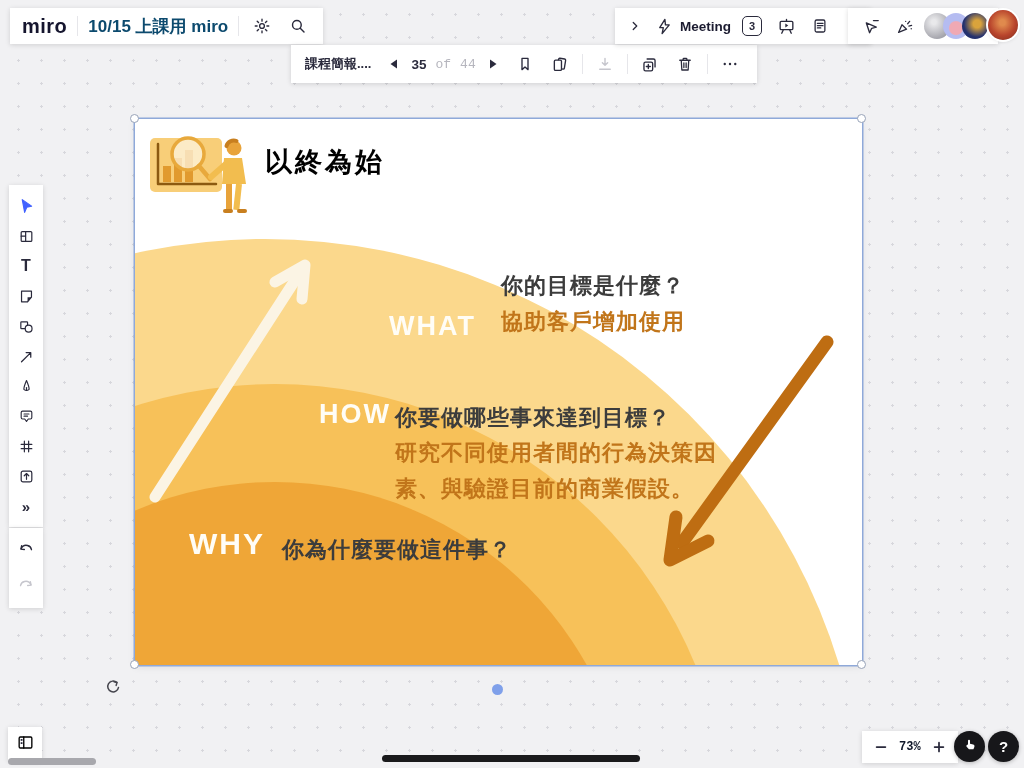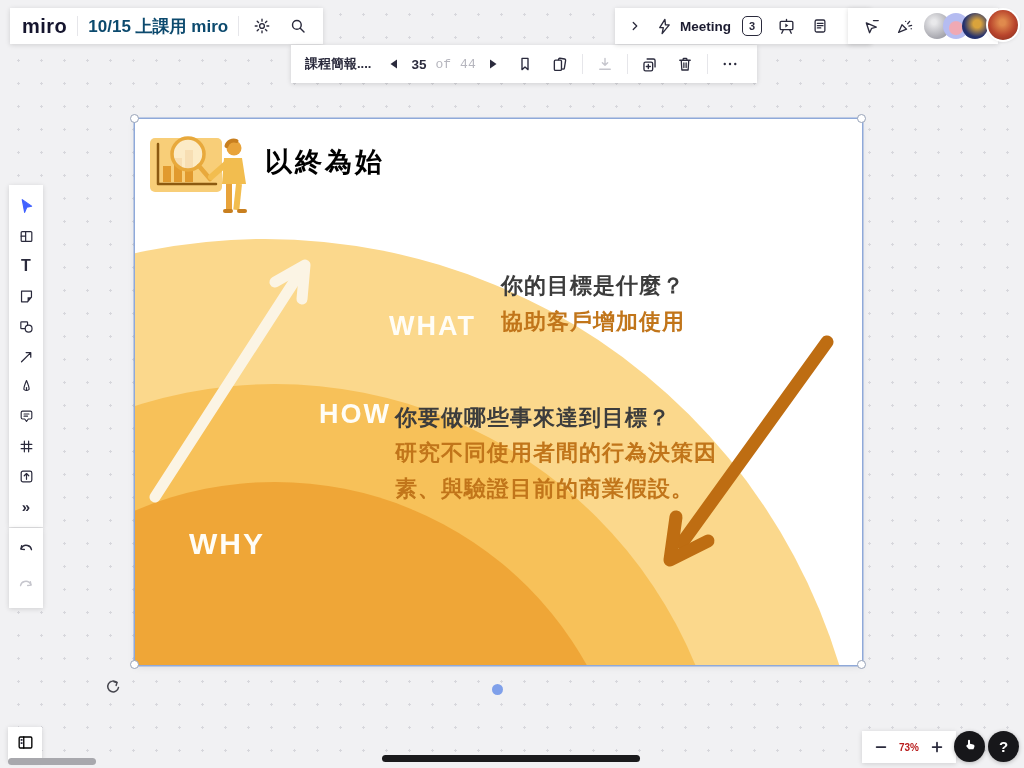--- a/index.html
+++ b/index.html
@@ -73,21 +73,21 @@
   .sec-label { position:absolute; color:#FFFDF6; font-weight:800; letter-spacing:2px; z-index:3; }
   .sec-q { position:absolute; font-size:22px; font-weight:600; letter-spacing:1px; color:#3C3C3C; z-index:3; }
   .sec-a { position:absolute; font-size:22px; font-weight:700; letter-spacing:1px; color:#C1751A; z-index:3; }
   .slide svg.arrow-layer { position:absolute; left:0; top:0; z-index:2; }
 
   
   .frames-btn { left:8px; top:727px; width:34px; height:34px; justify-content:center; }
   .hscroll { position:absolute; left:8px; top:758px; width:88px; height:7px;
     background:#A8A8AD; border-radius:4px; }
   .zoom-bar { left:862px; top:731px; height:32px; padding:0 9px; gap:8px; }
-  .zoom-val { font-size:10px; font-weight:700; color:#b91c1c; }
+  .zoom-val { font-size:12px; font-weight:700; color:#0f172a;font-family:Liberation Mono, monospace; }
   .round-btn { position:absolute; width:31px; height:31px; border-radius:50%;
     background:#17171A; display:flex; align-items:center; justify-content:center;
     box-shadow:0 1px 4px rgba(0,0,0,.25); cursor:pointer; }
   .round-btn.gesture { left:954px; top:731px; }
   .round-btn.help { left:988px; top:731px; color:#fff; font-size:15px; font-weight:800; }
   .home-bar { position:absolute; left:382px; top:755px; width:258px; height:7px;
     border-radius:4px; background:#1A1A1C; }
   .rotate-handle { position:absolute; left:103px; top:677px; width:20px; height:20px; color:#45454D; }
   .blue-dot { position:absolute; left:492px; top:684px; width:11px; height:11px;
     border-radius:50%; background:#7FA0EA; }
@@ -399,20 +399,21 @@
     <div class="sec-label" style="left:254px; top:148px; font-size:27px;margin-top:44px;">WHAT</div>
     <div class="sec-q" style="left:366px; top:152px;">你的目標是什麼？</div>
     <div class="sec-a" style="left:366px; top:188px;">協助客戶增加使用</div>
 
     <div class="sec-label" style="left:167px; top:280px; font-size:27px;margin-left:17px;">HOW</div>
     <div class="sec-q" style="left:260px; top:284px;">你要做哪些事來達到目標？</div>
     <div class="sec-a" style="left:260px; top:319px;">研究不同使用者間的行為決策因</div>
     <div class="sec-a" style="left:260px; top:355px;">素、與驗證目前的商業假設。</div>
 
     <div class="sec-label" style="left:54px; top:408px; font-size:30px;">WHY</div>
+    <div class="sec-q" style="left:147px; top:416px;">你為什麼要做這件事？</div>
   </div>
 
   <div class="handle" style="left:130px; top:114px;"></div>
   <div class="handle" style="left:857px; top:114px;"></div>
   <div class="handle" style="left:130px; top:660px;"></div>
   <div class="handle" style="left:857px; top:660px;"></div>
   <div class="rotate-handle">
     <span>
       <svg width="20" height="20" viewBox="0 0 24 24" stroke-width="1.8">
         <path d="M16.5 6.5 A6.5 6.5 0 1 0 18.6 12.5"></path>

